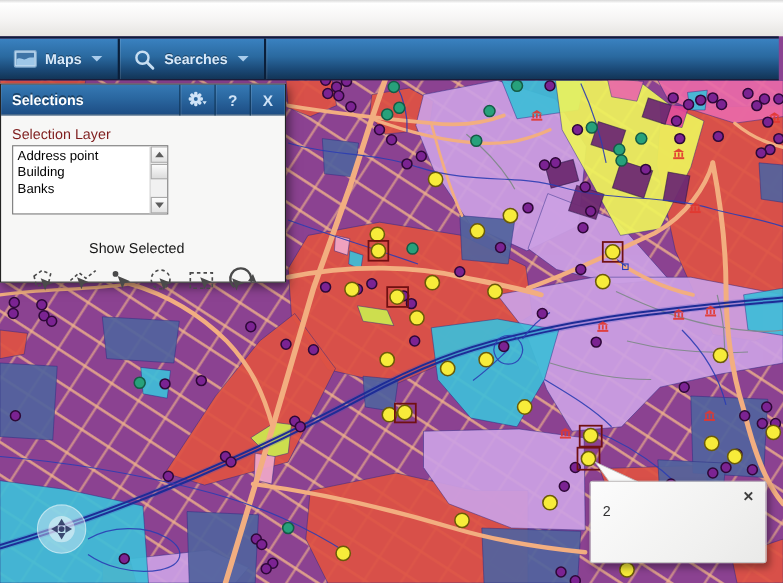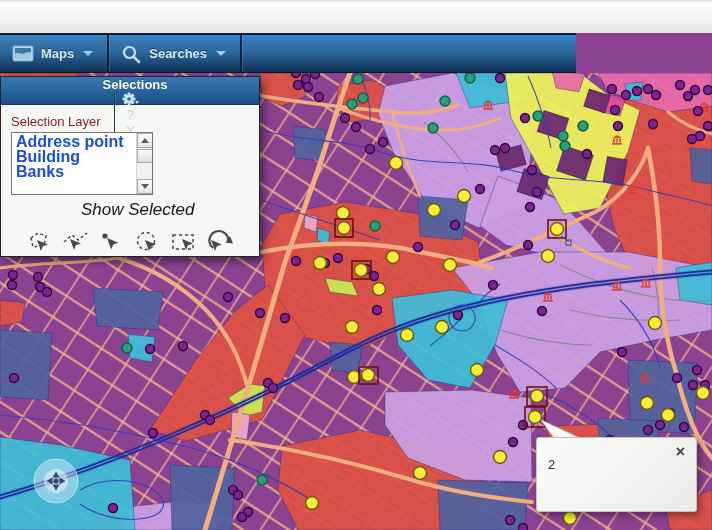--- a/index.html
+++ b/index.html
@@ -6,55 +6,55 @@
   html,body { width:712px; height:530px; overflow:hidden; }
   body { font-family:"Liberation Sans", sans-serif; position:relative; background:#8B4291; }
   #stage { position:absolute; inset:0; width:712px; height:530px; overflow:hidden; }
 
   
   #map-svg { position:absolute; left:0; top:0; z-index:0; }
 
   
   .topstrip { position:absolute; left:0; top:0; width:712px; height:33px; z-index:6;
     background:linear-gradient(#d9d9d9 0px, #ffffff 3px, #f5f4f3 55%, #e6e4e1 100%); }
-  .toolbar { position:absolute; left:0; top:33px; width:576px; height:40px; z-index:6;
+  .toolbar { position:absolute; left:0; top:33px; width:708px; height:40px; z-index:6;
     background:linear-gradient(#3a82c1 0%, #2a699f 45%, #1b4a78 75%, #123456 100%);
     border-top:2px solid #0c1d3a; border-bottom:1px solid #071528;
     display:flex; align-items:stretch; }
   .tb-group { display:flex; align-items:center; padding:0 14px 0 12px; gap:7px; cursor:pointer; }
   .tb-sep { width:2px; background:linear-gradient(#0a1f3a,#0a1f3a); box-shadow:1px 0 0 rgba(255,255,255,.12); }
   .tb-label { color:#d8eafb; font-size:13px; font-weight:bold; text-shadow:0 -1px 0 rgba(0,0,0,.45); }
   .caret { width:0; height:0; border-left:5px solid transparent; border-right:5px solid transparent;
     border-top:5px solid #a9ccec; margin-left:2px; }
 
   
   .panel { position:absolute; left:0; top:76px; width:260px; height:181px; z-index:5;
     background:#f7f7f6; border:1px solid #232323; box-shadow:3px 4px 9px rgba(0,0,0,.5); }
   .panel-hd { height:28px; background:linear-gradient(#3679b4 0%, #2a67a0 45%, #1d4d84 100%);
-    border-bottom:1px solid #123a63; display:flex; align-items:center;flex-direction:column; }
+    border-bottom:1px solid #123a63; display:flex; align-items:center; }
   .panel-title { flex:1; color:#fff; font-size:13px; font-weight:bold; padding-left:10px;
     text-shadow:0 -1px 0 rgba(0,0,0,.4); }
   .hd-btn { width:32px; height:28px; display:flex; align-items:center; justify-content:center;
     border-left:1px solid #113657; box-shadow:inset 1px 0 0 rgba(255,255,255,.14); cursor:pointer;
     color:#cfe3f7; font-size:14px; font-weight:bold; }
   .panel-bd { padding:7px 10px 0 10px; }
   .sel-label { font-size:13px; color:#7f1d1d; margin:2px 0 3px 0; }
   .listbox { width:142px; height:63px; background:#fff; border:1px solid #787878;
     position:relative; overflow:hidden; }
   .listbox .items { position:absolute; left:0; top:1px; right:17px; }
-  .listbox .li { font-size:16px; line-height:15px; color:#1d4ed8; padding-left:4px; white-space:nowrap; cursor:default;font-weight:bold; }
+  .listbox .li { font-size:12px; line-height:15px; color:#000000; padding-left:4px; white-space:nowrap; cursor:default; }
   .sbar { position:absolute; right:0; top:0; bottom:0; width:16px; background:#f1f1f1; border-left:1px solid #d5d5d5; }
   .sbtn { position:absolute; left:0; width:16px; height:15px; background:linear-gradient(#fdfdfd,#e3e3e3);
     border:1px solid #a9a9a9; display:flex; align-items:center; justify-content:center; }
   .sbtn.up { top:0; } .sbtn.down { bottom:0; }
   .arr-up { width:0;height:0;border-left:4px solid transparent;border-right:4px solid transparent;border-bottom:5px solid #5c5c5c; }
   .arr-dn { width:0;height:0;border-left:4px solid transparent;border-right:4px solid transparent;border-top:5px solid #5c5c5c; }
   .sthumb { position:absolute; left:0; top:16px; width:16px; height:14px;
     background:linear-gradient(#fbfbfb,#dcdcdc); border:1px solid #a9a9a9; }
-  .show-sel { font-size:17px; color:#161616; margin:5px 0 0 70px; cursor:pointer;font-style:italic; }
+  .show-sel { font-size:13px; color:#161616; margin:23px 0 0 70px; cursor:pointer; }
   .tools { display:flex; justify-content:space-between; padding:6px 12px 0 12px; }
   .tool { width:34px; height:34px; display:flex; align-items:center; justify-content:center; cursor:pointer; }
 
   
   .popup { position:absolute; left:536px; top:437px; width:161px; height:75px; z-index:4;
     background:linear-gradient(135deg,#fcfcfc 0%, #f0f0ef 70%, #e9e9e8 100%);
     border:1px solid #c4c4c4; border-radius:3px; box-shadow:3px 4px 7px rgba(0,0,0,.35); }
   .popup-val { position:absolute; left:11px; top:19px; font-size:13px; color:#333; }
   .popup-x { position:absolute; right:11px; top:6px; font-size:16px; font-weight:bold; color:#3f3f3f; cursor:pointer; line-height:16px; }
 

